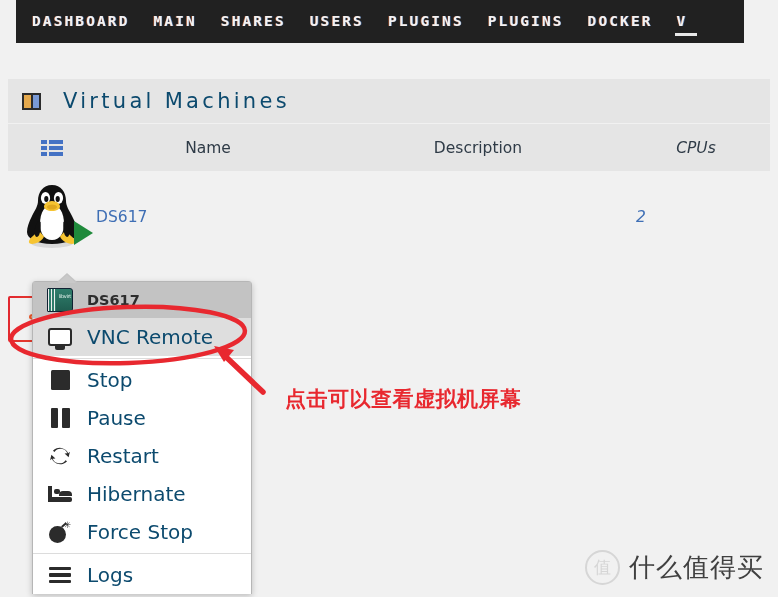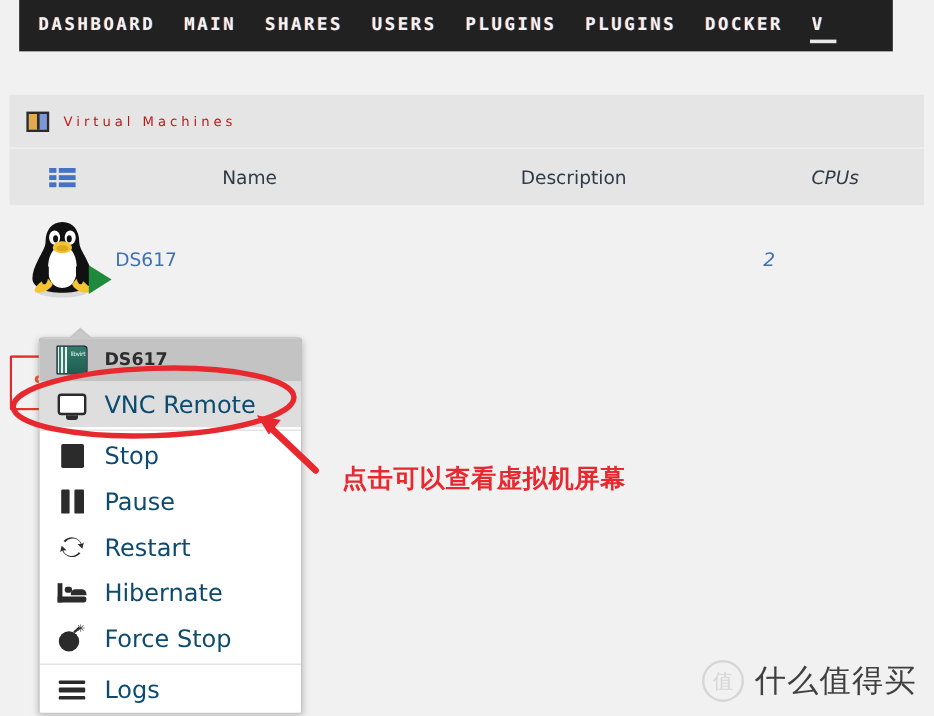--- a/index.html
+++ b/index.html
@@ -69,24 +69,24 @@
 
   .panel-title {
     background: #e5e5e5;
     height: 44px;
     display: flex;
     align-items: center;
     padding-left: 14px;
     box-sizing: border-box;
   }
   .panel-title .title-text {
-    color: #b91c1c;
-    font-size: 11px;
+    color: #0c4a6e;
+    font-size: 21px;
     letter-spacing: 3.3px;
-    margin-left: 12px;
+    margin-left: 22px;
   }
   .icon-panels {
     width: 19px; height: 17px;
     border: 2px solid #2b2b2b;
     box-sizing: border-box;
     display: inline-block;
     position: relative;
     background: linear-gradient(90deg,#e5a94d 0 46%, #2b2b2b 46% 54%, #7a9ad6 54% 100%);
     background-clip: padding-box;
   }

